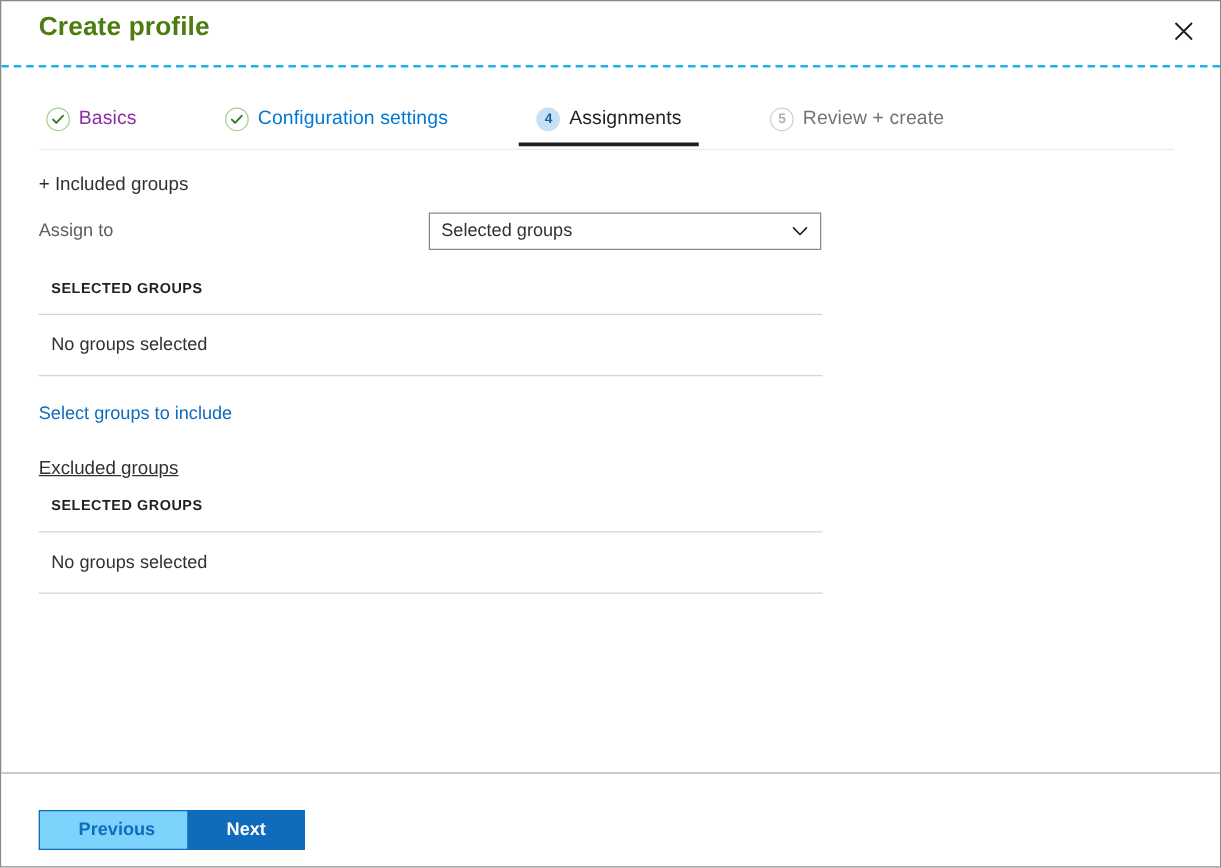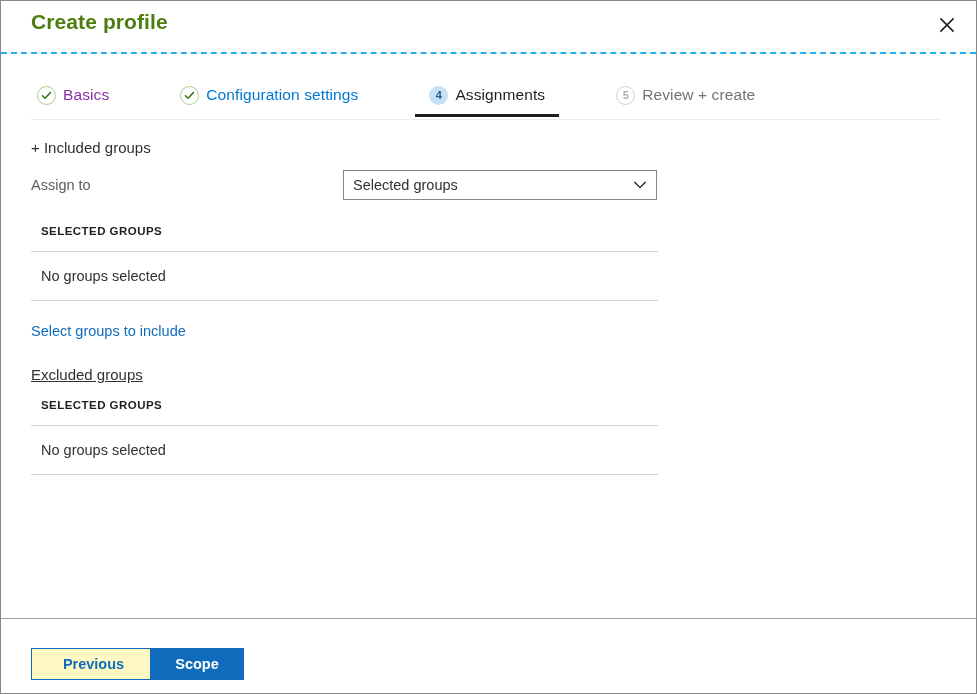--- a/index.html
+++ b/index.html
@@ -254,21 +254,21 @@
     cursor: pointer;
     padding: 0 12px;
     display: flex;
     align-items: center;
     justify-content: center;
     font-family: "Liberation Sans", sans-serif;
   }
   .btn-secondary {
     left: 30px;
     width: 125px;
-    background: #fef9c3;
+    background: #7dd3fc;
     border: 1px solid #0f6cbd;
     color: #0f6cbd;
   }
   .btn-primary {
     left: 149px;
     width: 94px;
     background: #0f6cbd;
     border: 1px solid #0f6cbd;
     color: #ffffff;
   }
@@ -360,16 +360,16 @@
       <div class="table-cell">No groups selected</div>
       <div class="table-divider"></div>
     </div>
 
 
   </div>
 
   <div class="footer-rule"></div>
   <div class="footer">
     <div class="btn btn-secondary">Previous</div>
-    <div class="btn btn-primary">Scope</div>
+    <div class="btn btn-primary">Next</div>
   </div>
 
 </div>
 
 </body></html>

